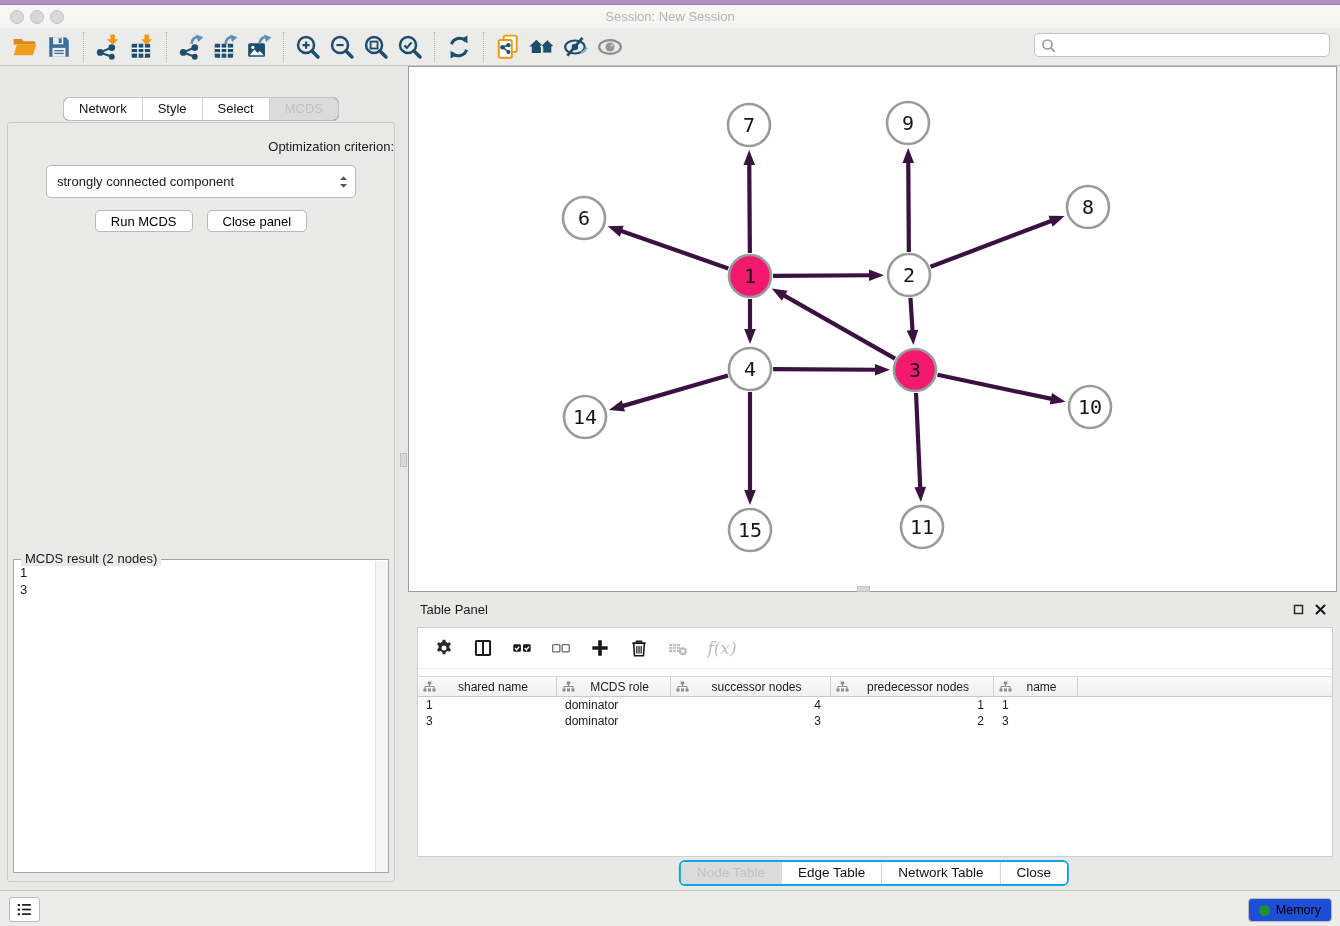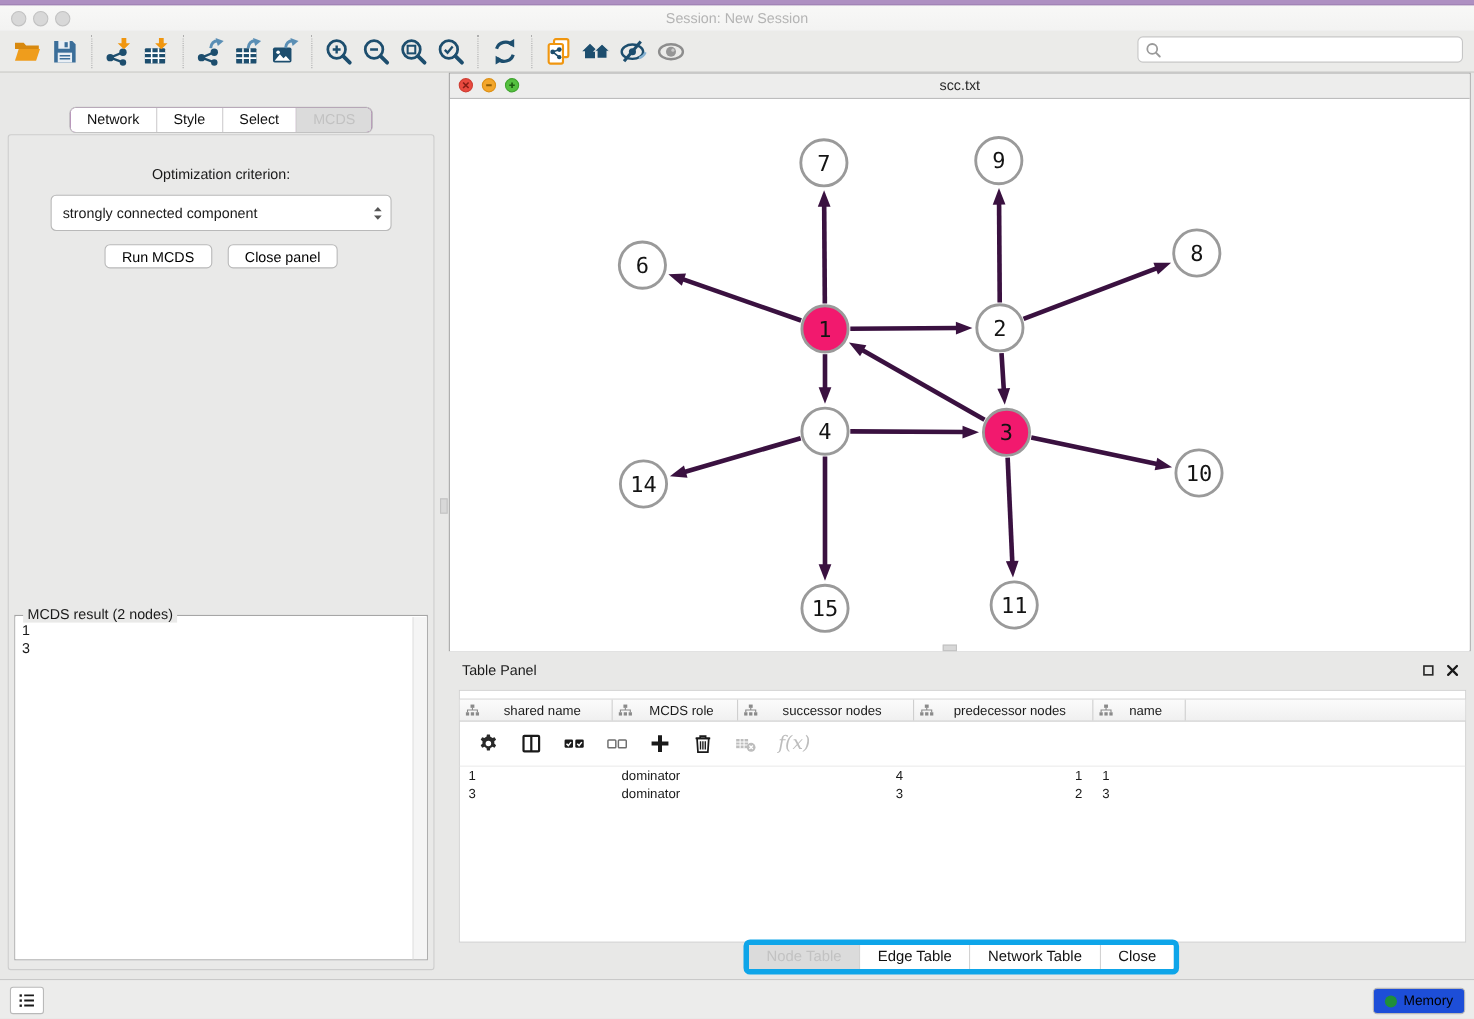--- a/index.html
+++ b/index.html
@@ -34,21 +34,21 @@
   .panel-header .ph-title{flex:1;}
   .ph-btn{width:16px;height:16px;display:flex;align-items:center;justify-content:center;margin-left:6px;
        background:transparent;border:none;padding:0;}
   #cp-tabs{position:absolute;top:31px;left:50%;transform:translateX(-50%);display:flex;height:22px;
        border:1px solid #c2c2c2;border-radius:6px;overflow:hidden;background:#701a75;}
   .seg-tab{padding:0 15px;font-size:13px;line-height:22px;border-left:1px solid #d2d2d2;background:#fff;color:#111;white-space:nowrap;}
   .seg-tab:first-child{border-left:none;}
   .seg-tab.selected{background:#dbdbdb;color:#c2c2c2;}
   #cp-content{position:absolute;left:7px;right:7px;top:56px;bottom:8px;background:#e9e9e8;
        border:1px solid #cdcdcd;border-radius:3px;}
-  #opt-label{margin-top:28px;text-align:center;font-size:13px;}
+  #opt-label{margin-top:16px;text-align:right;font-size:13px;}
   #criterion-select{margin:11px auto 0 auto;width:310px;height:33px;background:#fff;border:1px solid #b9b9b9;
        border-radius:5px;display:flex;align-items:center;padding:0 6px 0 10px;font-size:13px;box-sizing:border-box;}
   #criterion-select .sel-text{flex:1;}
   .btn-row{margin-top:12px;display:flex;justify-content:center;gap:14px;}
   .mac-btn{background:#fff;border:1px solid #b9b9b9;border-radius:5px;height:22px;padding:0 15px;
        font-size:13px;font-family:"Liberation Sans",sans-serif;}
   
   #mcds-group{position:absolute;left:5px;right:5px;top:428px;bottom:8px;}
   #mcds-border{position:absolute;left:0;right:0;top:8px;bottom:0;border:1px solid #a6a6a6;background:#fff;}
   #mcds-group-title{position:absolute;left:8px;top:0;background:#e9e9e8;padding:0 4px;font-size:13px;z-index:2;}
@@ -83,21 +83,21 @@
   #tbl-header{display:flex;height:19px;border-top:1px solid #d8d8d8;border-bottom:1px solid #c9c9c9;
        background:linear-gradient(#fbfbfb,#f0f0f0);margin-top:7px;}
   .hcell{display:flex;align-items:center;border-right:1px solid #cfcfcf;box-sizing:border-box;padding-left:5px;}
   .hcell .hlabel{flex:1;text-align:center;font-size:12px;color:#1a1a1a;padding-right:6px;white-space:nowrap;overflow:hidden;}
   .hfill{flex:1;border-right:none;}
   .trow{display:flex;height:16px;font-size:12px;}
   .tcell{box-sizing:border-box;overflow:hidden;white-space:nowrap;line-height:16px;}
   .tcell.left{padding-left:8px;text-align:left;}
   .tcell.right{padding-right:10px;text-align:right;}
   #tp-tabs{position:absolute;bottom:4px;left:50%;transform:translateX(-50%);display:flex;height:22px;
-       border:5px solid #0ea5e9;border-radius:6px;overflow:hidden;background:#fff;}
+       border:2px solid #0ea5e9;border-radius:6px;overflow:hidden;background:#fff;}
   .seg-tab.big{font-size:13.5px;padding:0 16px;}
 
   
   #status-bar{left:0;top:890px;width:1340px;height:36px;background:#ececeb;border-top:1px solid #c9c9c9;box-sizing:border-box;}
   #list-btn{position:absolute;left:9px;top:6px;width:31px;height:25px;background:#fff;border:1px solid #b9b9b9;
        border-radius:3px;display:flex;align-items:center;justify-content:center;padding:0;}
   #list-btn svg{width:17px;height:17px;}
   #memory-btn{position:absolute;right:8px;top:7px;height:24px;background:#1d4ed8;border:1px solid #b9b9b9;
        border-radius:4px;display:flex;align-items:center;gap:6px;padding:0 10px;font-size:12.5px;}
   #memory-dot{width:11px;height:11px;border-radius:50%;background:#1f8f3a;}
@@ -341,38 +341,20 @@
       <div id="mcds-border"></div>
       <span id="mcds-group-title">MCDS result (2 nodes)</span>
       <div id="mcds-result-text">1
 3</div>
       <div id="mcds-scrollbar"></div>
     </div>
   </div>
 </div>
 
 <div id="network-window" class="abs">
-  <div id="nw-titlebar">
-    <button class="tl" id="tl-close">
-      <svg viewBox="0 0 7 7">
-          <path d="M1 1l5 5M6 1L1 6" stroke="#861d15" stroke-width="1.5"></path>
-        </svg>
-    </button>
-    <button class="tl" id="tl-min">
-      <svg viewBox="0 0 7 7">
-          <path d="M1 3.5h5" stroke="#8e5c06" stroke-width="1.6"></path>
-        </svg>
-    </button>
-    <button class="tl" id="tl-zoom">
-      <svg viewBox="0 0 7 7">
-          <path d="M3.5 1v5M1 3.5h5" stroke="#1c5c12" stroke-width="1.5"></path>
-        </svg>
-    </button>
-    <div id="nw-title">scc.txt</div>
-  </div>
   <div id="network-canvas">
     <svg id="graph-svg" width="927" height="502" viewBox="0 0 927 502">
         <line x1="340.84768545925334" y1="186.0005043472541" x2="340.25165011079883" y2="95.99916673062364" stroke="#3a1140" stroke-width="4.2"></line>
         <polygon points="340.1655592834203,82.99945179646292 346.06476767025185,97.96071312058716 334.4650220366931,98.03753262809418" fill="#3a1140"></polygon>
         <line x1="319.28718253123094" y1="201.4135938964542" x2="210.87335060057498" y2="163.5340622580322" stroke="#3a1140" stroke-width="4.2"></line>
         <polygon points="198.60088855300984,159.24609359081066 214.67451539788382,158.71834360099876 210.8483279717477,169.66915588959534" fill="#3a1140"></polygon>
         <line x1="363.9995451264251" y1="208.85534877278977" x2="462.0007515302541" y2="208.23898898408643" stroke="#3a1140" stroke-width="4.2"></line>
         <polygon points="475.00049442779874,208.1572295947937 460.03726835047013,214.05145264442064 459.9643138184859,202.45168205891923" fill="#3a1140"></polygon>
         <line x1="341" y1="232" x2="341" y2="264" stroke="#3a1140" stroke-width="4.2"></line>
         <polygon points="341,277 335.2,262 346.8,262" fill="#3a1140"></polygon>
@@ -460,83 +442,20 @@
     </button>
     <button class="ph-btn">
       <span>
           <svg width="11" height="11" viewBox="0 0 11 11">
             <path d="M1.5 1.5l8 8M9.5 1.5l-8 8" stroke="#1a1a1a" stroke-width="2.1" stroke-linecap="round"></path>
           </svg>
         </span>
     </button>
   </div>
   <div id="tp-body">
-    <div id="tbl-header">
-        <div class="hcell" style="width: 139px;">
-          <span>
-            <svg width="13" height="12" viewBox="0 0 13 12">
-              <rect x="4.75" y="0.5" width="3.5" height="3" fill="#8a8a8a"></rect>
-              <path d="M6.5 3.5v2M2 7.5v-2h9v2" stroke="#8a8a8a" stroke-width="1" fill="none"></path>
-              <rect x="0.5" y="7.5" width="3" height="3" fill="#8a8a8a"></rect>
-              <rect x="5" y="7.5" width="3" height="3" fill="#8a8a8a"></rect>
-              <rect x="9.5" y="7.5" width="3" height="3" fill="#8a8a8a"></rect>
-            </svg>
-          </span>
-          <span class="hlabel">shared name</span>
-        </div>
-        <div class="hcell" style="width: 114px;">
-          <span>
-            <svg width="13" height="12" viewBox="0 0 13 12">
-              <rect x="4.75" y="0.5" width="3.5" height="3" fill="#8a8a8a"></rect>
-              <path d="M6.5 3.5v2M2 7.5v-2h9v2" stroke="#8a8a8a" stroke-width="1" fill="none"></path>
-              <rect x="0.5" y="7.5" width="3" height="3" fill="#8a8a8a"></rect>
-              <rect x="5" y="7.5" width="3" height="3" fill="#8a8a8a"></rect>
-              <rect x="9.5" y="7.5" width="3" height="3" fill="#8a8a8a"></rect>
-            </svg>
-          </span>
-          <span class="hlabel">MCDS role</span>
-        </div>
-        <div class="hcell" style="width: 160px;">
-          <span>
-            <svg width="13" height="12" viewBox="0 0 13 12">
-              <rect x="4.75" y="0.5" width="3.5" height="3" fill="#8a8a8a"></rect>
-              <path d="M6.5 3.5v2M2 7.5v-2h9v2" stroke="#8a8a8a" stroke-width="1" fill="none"></path>
-              <rect x="0.5" y="7.5" width="3" height="3" fill="#8a8a8a"></rect>
-              <rect x="5" y="7.5" width="3" height="3" fill="#8a8a8a"></rect>
-              <rect x="9.5" y="7.5" width="3" height="3" fill="#8a8a8a"></rect>
-            </svg>
-          </span>
-          <span class="hlabel">successor nodes</span>
-        </div>
-        <div class="hcell" style="width: 163px;">
-          <span>
-            <svg width="13" height="12" viewBox="0 0 13 12">
-              <rect x="4.75" y="0.5" width="3.5" height="3" fill="#8a8a8a"></rect>
-              <path d="M6.5 3.5v2M2 7.5v-2h9v2" stroke="#8a8a8a" stroke-width="1" fill="none"></path>
-              <rect x="0.5" y="7.5" width="3" height="3" fill="#8a8a8a"></rect>
-              <rect x="5" y="7.5" width="3" height="3" fill="#8a8a8a"></rect>
-              <rect x="9.5" y="7.5" width="3" height="3" fill="#8a8a8a"></rect>
-            </svg>
-          </span>
-          <span class="hlabel">predecessor nodes</span>
-        </div>
-        <div class="hcell" style="width: 84px;">
-          <span>
-            <svg width="13" height="12" viewBox="0 0 13 12">
-              <rect x="4.75" y="0.5" width="3.5" height="3" fill="#8a8a8a"></rect>
-              <path d="M6.5 3.5v2M2 7.5v-2h9v2" stroke="#8a8a8a" stroke-width="1" fill="none"></path>
-              <rect x="0.5" y="7.5" width="3" height="3" fill="#8a8a8a"></rect>
-              <rect x="5" y="7.5" width="3" height="3" fill="#8a8a8a"></rect>
-              <rect x="9.5" y="7.5" width="3" height="3" fill="#8a8a8a"></rect>
-            </svg>
-          </span>
-          <span class="hlabel">name</span>
-        </div>
-        <div class="hcell hfill"></div>
-      </div>
     <div id="tp-toolbar">
         <button class="tp-ibtn">
           <span>
             <svg viewBox="0 0 24 24">
               <path d="M10.4 2h3.2l.5 2.6a7.6 7.6 0 0 1 2.2 1.3l2.5-.9 1.6 2.7-2 1.7a7.7 7.7 0 0 1 0 2.6l2 1.7-1.6 2.7-2.5-.9a7.6 7.6 0 0 1-2.2 1.3l-.5 2.6h-3.2l-.5-2.6a7.6 7.6 0 0 1-2.2-1.3l-2.5.9-1.6-2.7 2-1.7a7.7 7.7 0 0 1 0-2.6l-2-1.7 1.6-2.7 2.5.9a7.6 7.6 0 0 1 2.2-1.3z" fill="#2a2a2a"></path>
               <circle cx="12" cy="12" r="3" fill="#fff"></circle>
             </svg>
           </span>
         </button>
         <button class="tp-ibtn">
@@ -603,20 +522,83 @@
                 <line x1="10.1" y1="7" x2="10.1" y2="17"></line>
               </g>
               <circle cx="17.8" cy="16" r="4.8" fill="#bdbdbd"></circle>
               <path d="M15.9 14.1l3.8 3.8M19.7 14.1l-3.8 3.8" stroke="#fff" stroke-width="1.5"></path>
             </svg>
           </span>
         </button>
         <button class="tp-ibtn" style="width: 34px;">
           <span class="fx-label">f(x)</span>
         </button>
+      </div>
+    <div id="tbl-header">
+        <div class="hcell" style="width: 139px;">
+          <span>
+            <svg width="13" height="12" viewBox="0 0 13 12">
+              <rect x="4.75" y="0.5" width="3.5" height="3" fill="#8a8a8a"></rect>
+              <path d="M6.5 3.5v2M2 7.5v-2h9v2" stroke="#8a8a8a" stroke-width="1" fill="none"></path>
+              <rect x="0.5" y="7.5" width="3" height="3" fill="#8a8a8a"></rect>
+              <rect x="5" y="7.5" width="3" height="3" fill="#8a8a8a"></rect>
+              <rect x="9.5" y="7.5" width="3" height="3" fill="#8a8a8a"></rect>
+            </svg>
+          </span>
+          <span class="hlabel">shared name</span>
+        </div>
+        <div class="hcell" style="width: 114px;">
+          <span>
+            <svg width="13" height="12" viewBox="0 0 13 12">
+              <rect x="4.75" y="0.5" width="3.5" height="3" fill="#8a8a8a"></rect>
+              <path d="M6.5 3.5v2M2 7.5v-2h9v2" stroke="#8a8a8a" stroke-width="1" fill="none"></path>
+              <rect x="0.5" y="7.5" width="3" height="3" fill="#8a8a8a"></rect>
+              <rect x="5" y="7.5" width="3" height="3" fill="#8a8a8a"></rect>
+              <rect x="9.5" y="7.5" width="3" height="3" fill="#8a8a8a"></rect>
+            </svg>
+          </span>
+          <span class="hlabel">MCDS role</span>
+        </div>
+        <div class="hcell" style="width: 160px;">
+          <span>
+            <svg width="13" height="12" viewBox="0 0 13 12">
+              <rect x="4.75" y="0.5" width="3.5" height="3" fill="#8a8a8a"></rect>
+              <path d="M6.5 3.5v2M2 7.5v-2h9v2" stroke="#8a8a8a" stroke-width="1" fill="none"></path>
+              <rect x="0.5" y="7.5" width="3" height="3" fill="#8a8a8a"></rect>
+              <rect x="5" y="7.5" width="3" height="3" fill="#8a8a8a"></rect>
+              <rect x="9.5" y="7.5" width="3" height="3" fill="#8a8a8a"></rect>
+            </svg>
+          </span>
+          <span class="hlabel">successor nodes</span>
+        </div>
+        <div class="hcell" style="width: 163px;">
+          <span>
+            <svg width="13" height="12" viewBox="0 0 13 12">
+              <rect x="4.75" y="0.5" width="3.5" height="3" fill="#8a8a8a"></rect>
+              <path d="M6.5 3.5v2M2 7.5v-2h9v2" stroke="#8a8a8a" stroke-width="1" fill="none"></path>
+              <rect x="0.5" y="7.5" width="3" height="3" fill="#8a8a8a"></rect>
+              <rect x="5" y="7.5" width="3" height="3" fill="#8a8a8a"></rect>
+              <rect x="9.5" y="7.5" width="3" height="3" fill="#8a8a8a"></rect>
+            </svg>
+          </span>
+          <span class="hlabel">predecessor nodes</span>
+        </div>
+        <div class="hcell" style="width: 84px;">
+          <span>
+            <svg width="13" height="12" viewBox="0 0 13 12">
+              <rect x="4.75" y="0.5" width="3.5" height="3" fill="#8a8a8a"></rect>
+              <path d="M6.5 3.5v2M2 7.5v-2h9v2" stroke="#8a8a8a" stroke-width="1" fill="none"></path>
+              <rect x="0.5" y="7.5" width="3" height="3" fill="#8a8a8a"></rect>
+              <rect x="5" y="7.5" width="3" height="3" fill="#8a8a8a"></rect>
+              <rect x="9.5" y="7.5" width="3" height="3" fill="#8a8a8a"></rect>
+            </svg>
+          </span>
+          <span class="hlabel">name</span>
+        </div>
+        <div class="hcell hfill"></div>
       </div>
     <div id="tbl-rows">
         <div class="trow">
           <div class="tcell left" style="width: 139px;">1</div>
           <div class="tcell left" style="width: 114px;">dominator</div>
           <div class="tcell right" style="width: 160px;">4</div>
           <div class="tcell right" style="width: 163px;">1</div>
           <div class="tcell left" style="width: 84px;">1</div>
         </div>
         <div class="trow">

